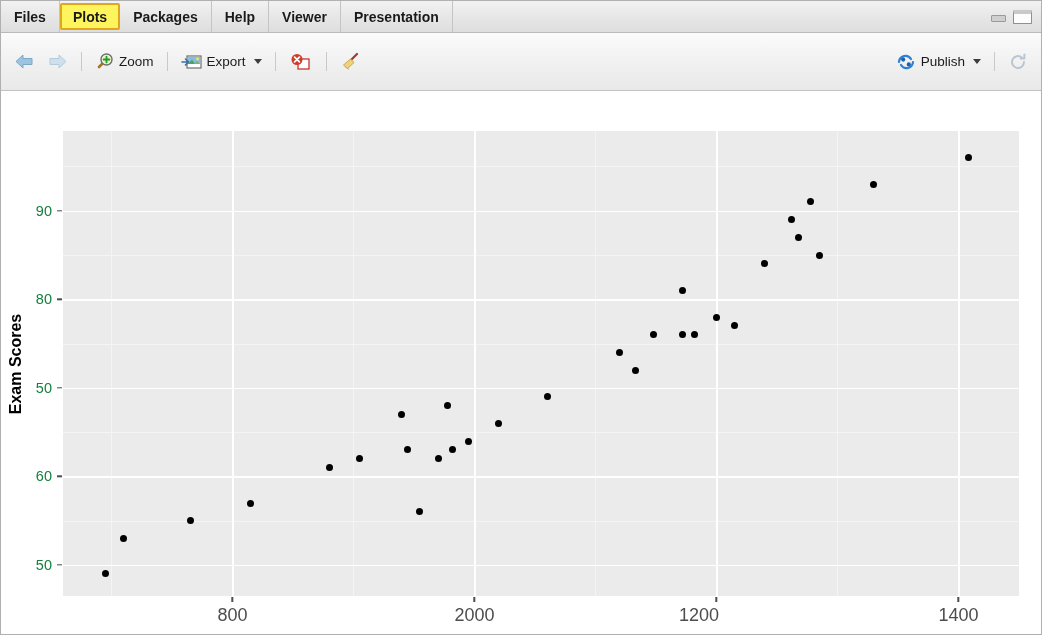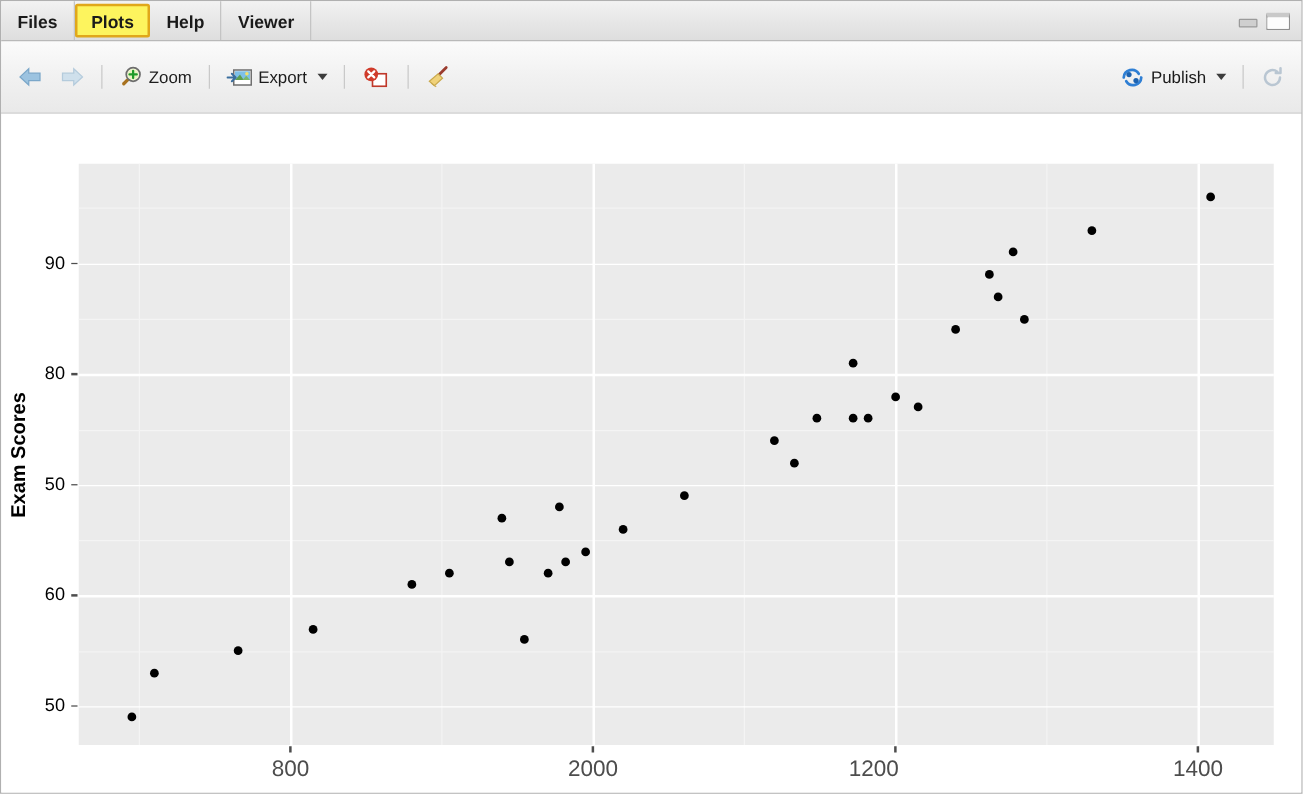--- a/index.html
+++ b/index.html
@@ -180,21 +180,21 @@
     margin-top: -3.5px;
     background: #000000;
     border-radius: 50%;
   }
 
   .y-tick-label {
     position: absolute;
     right: 0;
     transform: translateY(-50%);
     font-size: 14.5px;
-    color: #000000;
+    color: #15803d;
     text-align: right;
     font-family: "Liberation Sans", sans-serif;
   }
   .y-tick-mark {
     position: absolute;
     width: 5px;
     height: 1.4px;
     background: #4d4d4d;
     transform: translateY(-50%);
   }
@@ -236,24 +236,30 @@
 <div id="app-window">
 
   <div id="tab-bar">
     <div class="tab">
         <span>Files</span>
       </div>
     <div class="tab active">
         <span>Plots</span>
       </div>
     <div class="tab">
+        <span>Packages</span>
+      </div>
+    <div class="tab">
         <span>Help</span>
       </div>
     <div class="tab">
         <span>Viewer</span>
+      </div>
+    <div class="tab">
+        <span>Presentation</span>
       </div>
 
     <div id="window-controls">
       <div class="win-btn minimize"></div>
       <div class="win-btn maximize"></div>
     </div>
   </div>
 
   <div id="toolbar">
 

